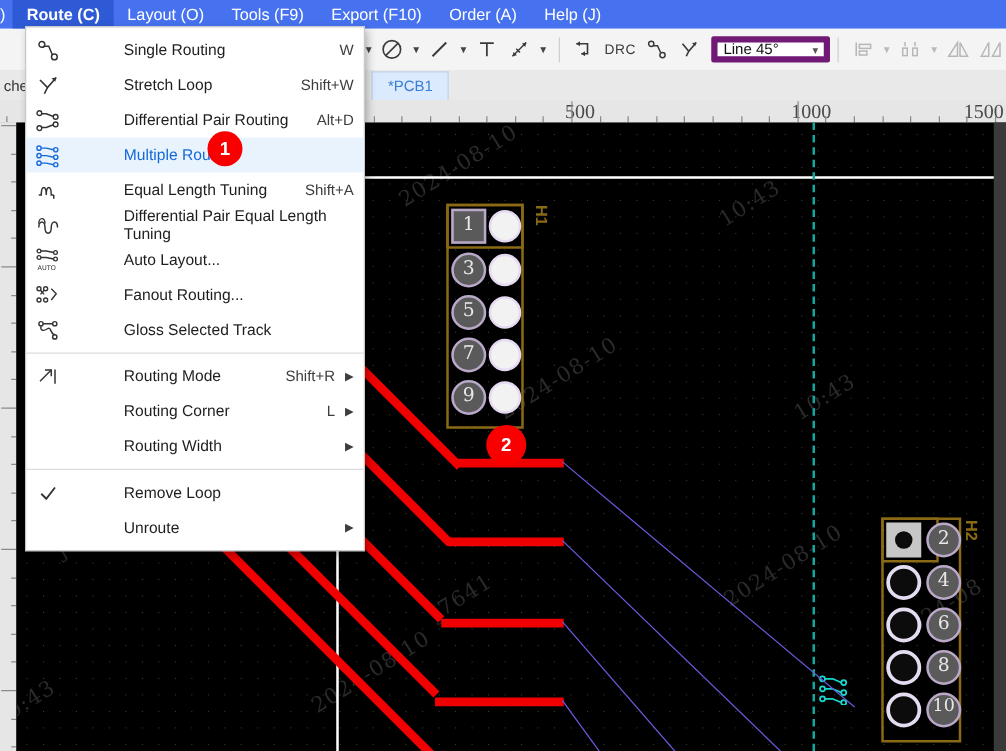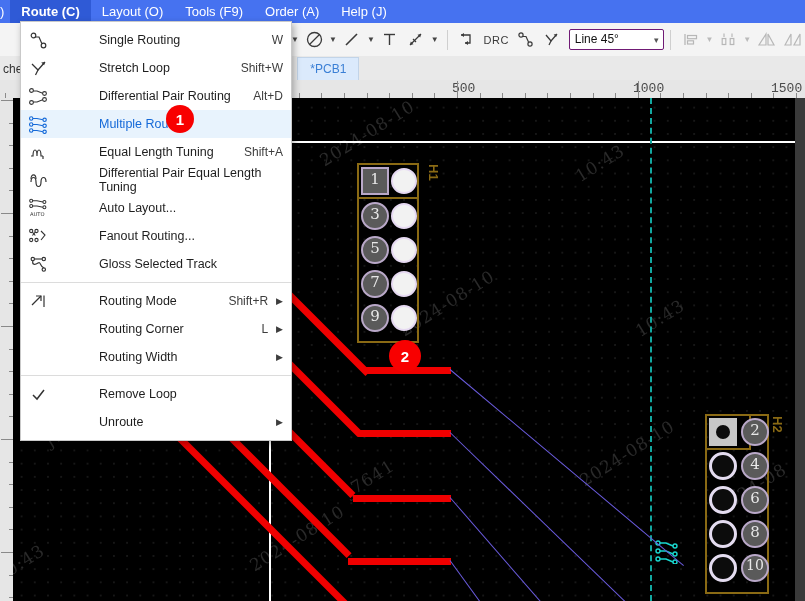--- a/index.html
+++ b/index.html
@@ -23,21 +23,21 @@
     background:#f4f4f4;border-bottom:1px solid #d4d4d4;
     display:flex;align-items:center;
   }
   .tb-btn{width:26px;height:26px;display:flex;align-items:center;justify-content:center;color:#3a3a3a;}
   .tb-caret{width:12px;height:26px;display:flex;align-items:center;justify-content:center;
     font-size:8px;color:#444;}
   .tb-sep{width:1px;height:20px;background:#cfcfcf;margin:0 6px;}
   .tb-dis{opacity:.32;}
   .tb-text{font-size:11px;letter-spacing:.5px;color:#3a3a3a;padding:0 4px;}
   .combo{
-    width:96px;height:21px;border:1px solid #701a75;background:#fff;border-radius:2px;
+    width:96px;height:21px;border:5px solid #701a75;background:#fff;border-radius:2px;
     display:flex;align-items:center;justify-content:space-between;
     padding:0 5px;font-size:12px;color:#111;box-sizing:border-box;margin-left:4px;
   }
   .combo .cv{line-height:21px;}
   .combo .cc{font-size:9px;color:#555;}
   
   #tabstrip{
     position:absolute;left:0;top:56px;width:805px;height:24px;
     background:#e9e9e9;border-bottom:1px solid #c9c9c9;
     display:flex;align-items:flex-end;
@@ -54,22 +54,22 @@
   #hruler{
     position:absolute;left:0;top:80px;width:805px;height:18px;
     background:#e6e6e6;border-bottom:1px solid #b6b6b6;overflow:hidden;
   }
   #vruler{
     position:absolute;left:0;top:98px;width:13px;height:503px;
     background:#e6e6e6;border-right:1px solid #b6b6b6;overflow:hidden;
   }
   .tick{position:absolute;bottom:0;width:1px;background:#8a8a8a;}
   .tickv{position:absolute;right:0;height:1px;background:#8a8a8a;}
-  .rlabel{position:absolute;top:1px;font-size:13px;color:#4a4a4a;
-    font-family:Liberation Mono, monospace;}
+  .rlabel{position:absolute;top:1px;font-size:16px;color:#4a4a4a;
+    font-family:Liberation Serif, serif;}
   
   #canvas{
     position:absolute;left:13px;top:98px;width:792px;height:503px;
     background:#000000;overflow:hidden;
   }
   #grid{position:absolute;inset:0;
     background-image:radial-gradient(circle, #6e6e6e 0.6px, transparent 0.7px);
     background-size:13.2px 13.2px;background-position:2px 3px;opacity:.62;}
   .wmark{position:absolute;color:#2a2a2a;font-size:17px;
     font-family:"DejaVu Serif",serif;transform:rotate(-32deg);
@@ -114,20 +114,21 @@
   }
 </style>
 </head>
 <body>
 
 <div id="menubar">
   <div class="mb-item clipped">)</div>
   <div class="mb-item active">Route (C)</div>
   <div class="mb-item">Layout (O)</div>
   <div class="mb-item">Tools (F9)</div>
+  <div class="mb-item">Export (F10)</div>
   <div class="mb-item">Order (A)</div>
   <div class="mb-item">Help (J)</div>
 </div>
 
 <div id="toolbar">
   <div style="width:290px;"></div>
   <div class="tb-caret">▼</div>
   <div class="tb-btn">
     <svg width="17" height="17" viewBox="0 0 17 17">
         <circle cx="8.5" cy="8.5" r="7" fill="none" stroke="currentColor" stroke-width="1.3"></circle>

